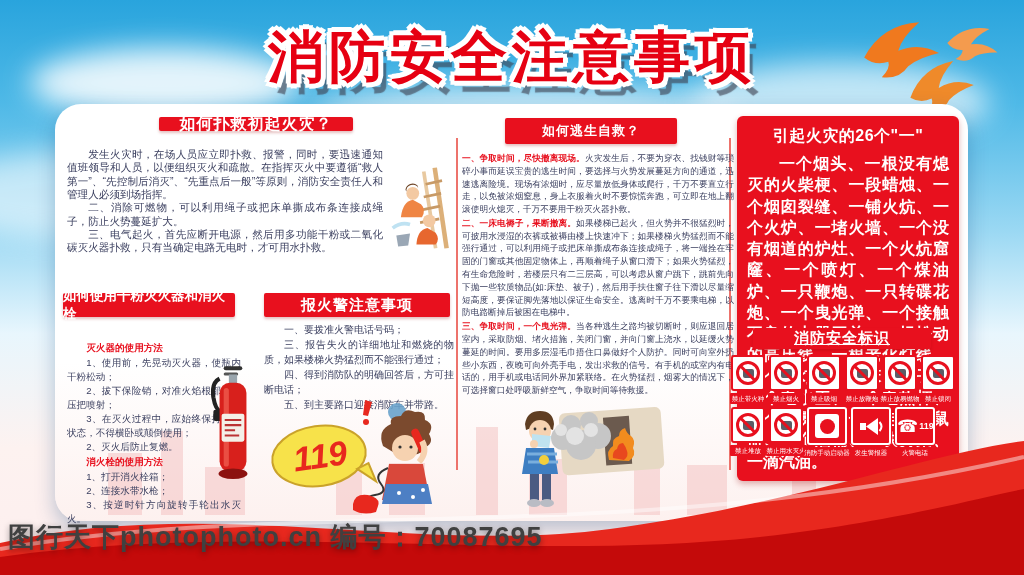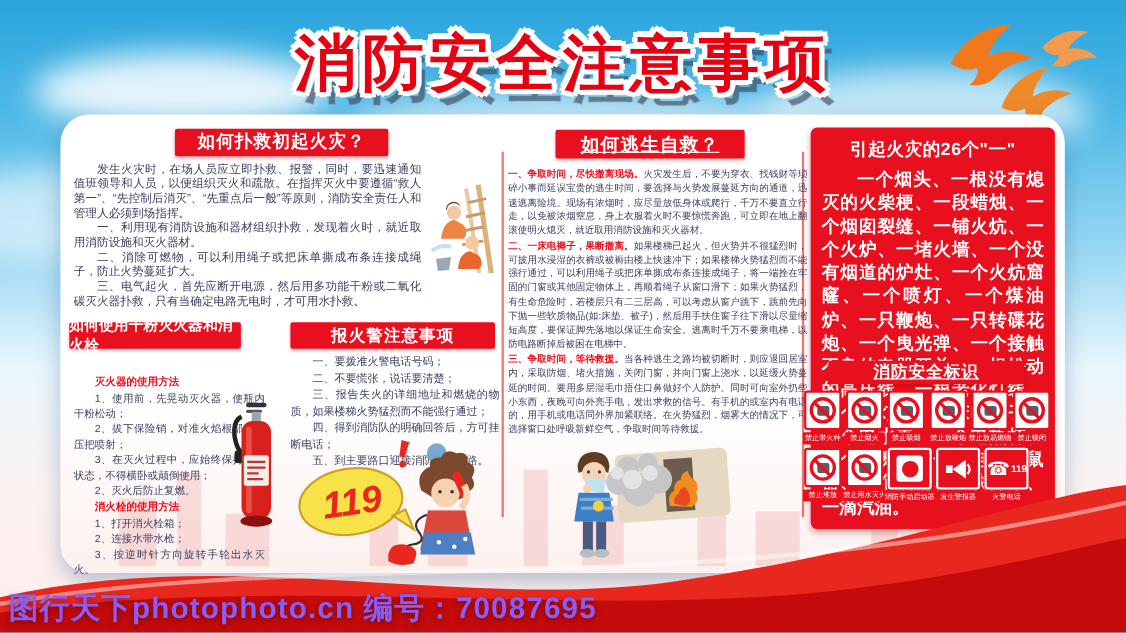--- a/index.html
+++ b/index.html
@@ -25,24 +25,24 @@
          background:linear-gradient(180deg,#ffffff 0%,#ffffff 62%,#fdf1ef 100%);
          box-shadow:0 8px 20px rgba(0,60,120,.28);}
   .divider{position:absolute;top:34px;height:332px;width:2px;background:#ea5a52;opacity:.85;}
   .d1{left:401px;} .d2{left:674px;}
   .skyline{position:absolute;left:18px;right:18px;bottom:6px;height:95px;opacity:.45;overflow:hidden;}
   .skyline div{position:absolute;bottom:0;background:#f2b9b9;}
   
   .bar{position:absolute;background:#e8101e;color:#fff;font-weight:bold;
        display:flex;align-items:center;justify-content:center;border-radius:2px;
        letter-spacing:1px;box-shadow:0 2px 3px rgba(150,0,0,.25);z-index:2;}
-  .bar-fight{left:104px;top:13px;width:194px;height:25px;font-size:16px;}
-  .bar-ext{left:8px;top:189px;width:156px;height:24px;font-size:13.5px;letter-spacing:0;}
+  .bar-fight{left:104px;top:13px;width:194px;height:14px;font-size:16px;}
+  .bar-ext{left:8px;top:189px;width:172px;height:24px;font-size:13.5px;letter-spacing:0;}
   .bar-alarm{left:209px;top:189px;width:186px;height:24px;font-size:15px;}
-  .bar-escape{left:450px;top:14px;width:172px;height:26px;font-size:17px;text-decoration:underline;}
+  .bar-escape{left:450px;top:14px;width:172px;height:26px;font-size:13px;}
   .bar-signs{left:698px;top:224px;width:178px;height:21px;font-size:15px;text-decoration:underline;}
   
   .txt{color:#3c4060;text-align:justify;z-index:1;}
   .p{margin:0;text-indent:2em;}
   .fight-text{position:absolute;left:12px;top:44px;width:386px;font-size:10.6px;line-height:1.26;}
   .worker-illo{float:right;width:64px;height:92px;margin:14px 0 2px 6px;}
   .ext-list{position:absolute;left:12px;top:236px;width:174px;font-size:9.6px;line-height:1.46;}
   .alarm-list{position:absolute;left:209px;top:218px;width:190px;font-size:10px;line-height:1.5;}
   .sub-t{color:#e8101e;font-weight:bold;margin:1px 0;text-indent:2em;}
   .escape-text{position:absolute;left:407px;top:48px;width:272px;font-size:8.7px;line-height:1.47;}
@@ -76,21 +76,21 @@
   .phone-num{font-size:9px;font-weight:bold;color:#fff;}
   .sign-label{margin-top:2px;min-width:100%;padding:0 1px;height:11px;line-height:11px;background:#e8101e;
               color:#fff;font-size:6.5px;text-align:center;white-space:nowrap;border-radius:1px;}
   
   .ext-illo{position:absolute;left:156px;top:256px;width:44px;height:122px;z-index:2;}
   .call-illo{position:absolute;left:212px;top:294px;width:184px;height:122px;z-index:2;}
   .boy-illo{position:absolute;left:448px;top:298px;width:172px;height:116px;z-index:1;}
   .bubble-119{fill:#e8281e;font-size:34px;font-weight:bold;font-style:italic;}
   
   .ribbon{position:absolute;left:0;bottom:0;width:1024px;height:150px;z-index:5;pointer-events:none;}
-  .watermark{position:absolute;left:8px;bottom:4px;z-index:6;color:#8b5cf6;font-weight:bold;
+  .watermark{position:absolute;left:8px;bottom:20px;z-index:6;color:#404040;font-weight:bold;
              font-size:27px;letter-spacing:1px;text-shadow:0 2px 6px rgba(0,0,0,.4);}
 </style>
 </head>
 <body>
 
 <div class="stage">
 
   <div class="sky">
     <div class="cloud c1"></div>
     <div class="cloud c2"></div>
@@ -138,21 +138,20 @@
           <circle cx="26" cy="32" r="7" fill="#f3c9a2"></circle>
           <path d="M19,30 a7,7 0 0 1 13,-4 l-1,-3 a8,8 0 0 0 -13,5 z" fill="#6e4526"></path>
           <path d="M13,58 q2,-17 13,-19 l9,5 q6,6 1,14 z" fill="#ef8544"></path>
           <circle cx="44" cy="62" r="7" fill="#f3c9a2"></circle>
           <path d="M30,88 q1,-16 12,-18 l9,5 q5,7 0,13 z" fill="#e7672f"></path>
           <path d="M8,78 l15,-2 -2,13 -11,1 z" fill="#9aa7b5"></path>
           <path d="M4,70 q9,-7 19,-4" stroke="#bfe2f2" stroke-width="4" fill="none"></path>
         </svg>
       </span>
       <p class="p">发生火灾时，在场人员应立即扑救、报警，同时，要迅速通知值班领导和人员，以便组织灭火和疏散。在指挥灭火中要遵循“救人第一”、“先控制后消灭”、“先重点后一般”等原则，消防安全责任人和管理人必须到场指挥。</p>
-      <p class="p">一、利用现有消防设施和器材组织扑救，发现着火时，就近取用消防设施和灭火器材。</p>
       <p class="p">二、消除可燃物，可以利用绳子或把床单撕成布条连接成绳子，防止火势蔓延扩大。</p>
       <p class="p">三、电气起火，首先应断开电源，然后用多功能干粉或二氧化碳灭火器扑救，只有当确定电路无电时，才可用水扑救。</p>
     </div>
 
     <div class="bar bar-ext">如何使用干粉灭火器和消火栓</div>
     <div class="bar bar-alarm">报火警注意事项</div>
 
     <div class="ext-list txt">
       <p class="sub-t">灭火器的使用方法</p>
       <p class="p">1、使用前，先晃动灭火器，使瓶内干粉松动；</p>
@@ -160,21 +159,20 @@
       <p class="p">3、在灭火过程中，应始终保持直立状态，不得横卧或颠倒使用；</p>
       <p class="p">2、灭火后防止复燃。</p>
       <p class="sub-t">消火栓的使用方法</p>
       <p class="p">1、打开消火栓箱；</p>
       <p class="p">2、连接水带水枪；</p>
       <p class="p">3、按逆时针方向旋转手轮出水灭火。</p>
     </div>
 
     <div class="alarm-list txt">
       <p class="p">一、要拨准火警电话号码；</p>
-      <p class="p">二、不要慌张，说话要清楚；</p>
       <p class="p">三、报告失火的详细地址和燃烧的物质，如果楼梯火势猛烈而不能强行通过；</p>
       <p class="p">四、得到消防队的明确回答后，方可挂断电话；</p>
       <p class="p">五、到主要路口迎接消防车并带路。</p>
     </div>
 
     <div class="ext-illo">
       <svg viewBox="0 0 42 118" width="44" height="122">
         <path d="M8,18 q-8,4 -6,18 q2,12 7,14" stroke="#222" stroke-width="4" fill="none"></path>
         <rect x="2" y="48" width="9" height="11" rx="2" fill="#222"></rect>
         <rect x="12" y="6" width="18" height="4" rx="2" fill="#333"></rect>
@@ -216,27 +214,27 @@
           <circle cx="156" cy="92" r="2" fill="#fff"></circle>
         <path d="M121,70 q-15,6 -7,16 q7,9 -6,11 q-13,2 -7,13" stroke="#333" stroke-width="2" fill="none"></path>
         <path d="M86,106 q2,-11 15,-9 q13,3 10,11 l-2,6 q-13,4 -23,-2 z" fill="#e8281e"></path>
       </svg>
     </div>
 
     <div class="bar bar-escape">如何逃生自救？</div>
 
     <div class="escape-text txt">
       <p>
-        <span class="lead">一、争取时间，尽快撤离现场。</span><span>火灾发生后，不要为穿衣、找钱财等琐碎小事而延误宝贵的逃生时间，要选择与火势发展蔓延方向的通道，迅速逃离险境。现场有浓烟时，应尽量放低身体或爬行，千万不要直立行走，以免被浓烟窒息，身上衣服着火时不要惊慌奔跑，可立即在地上翻滚使明火熄灭，就近取用消防设施和灭火器材。</span>
+        <span class="lead">一、争取时间，尽快撤离现场。</span><span>火灾发生后，不要为穿衣、找钱财等琐碎小事而延误宝贵的逃生时间，要选择与火势发展蔓延方向的通道，迅速逃离险境。现场有浓烟时，应尽量放低身体或爬行，千万不要直立行走，以免被浓烟窒息，身上衣服着火时不要惊慌奔跑，可立即在地上翻滚使明火熄灭，千万不要用干粉灭火器扑救。</span>
       </p>
       <p>
         <span class="lead">二、一床电褥子，果断撤离。</span><span>如果楼梯已起火，但火势并不很猛烈时，可披用水浸湿的衣裤或被褥由楼上快速冲下；如果楼梯火势猛烈而不能强行通过，可以利用绳子或把床单撕成布条连接成绳子，将一端拴在牢固的门窗或其他固定物体上，再顺着绳子从窗口滑下；如果火势猛烈，有生命危险时，若楼层只有二三层高，可以考虑从窗户跳下，跳前先向下抛一些软质物品(如:床垫、被子)，然后用手扶住窗子往下滑以尽量缩短高度，要保证脚先落地以保证生命安全。逃离时千万不要乘电梯，以防电路断掉后被困在电梯中。</span>
       </p>
       <p>
-        <span class="lead">三、争取时间，等待救援。</span><span>当各种逃生之路均被切断时，则应退回居室内，采取防烟、堵火措施，关闭门窗，并向门窗上浇水，以延缓火势蔓延的时间。要用多层湿毛巾捂住口鼻做好个人防护。同时可向室外扔些小东西，夜晚可向外亮手电，发出求救的信号。有手机的或室内有电话的，用手机或电话同外界加紧联络。在火势猛烈，烟雾大的情况下，可选择窗口处呼吸新鲜空气，争取时间等待救援。</span>
+        <span class="lead">三、争取时间，一个曳光弹。</span><span>当各种逃生之路均被切断时，则应退回居室内，采取防烟、堵火措施，关闭门窗，并向门窗上浇水，以延缓火势蔓延的时间。要用多层湿毛巾捂住口鼻做好个人防护。同时可向室外扔些小东西，夜晚可向外亮手电，发出求救的信号。有手机的或室内有电话的，用手机或电话同外界加紧联络。在火势猛烈，烟雾大的情况下，可选择窗口处呼吸新鲜空气，争取时间等待救援。</span>
       </p>
     </div>
 
     <div class="boy-illo">
       <svg viewBox="0 0 172 116" width="172" height="116">
         <g transform="rotate(-4 110 45)">
           <rect x="58" y="8" width="102" height="62" rx="6" fill="#e6d9c4"></rect>
           <rect x="102" y="15" width="26" height="48" fill="#6b5a4e"></rect>
         </g>
         <path d="M106,58 q-3,-10 4,-14 q-1,-8 6,-10 q0,-6 6,-8 q2,6 6,8 q5,4 2,12 q4,7 -4,13 z" fill="#f28c1e"></path>

